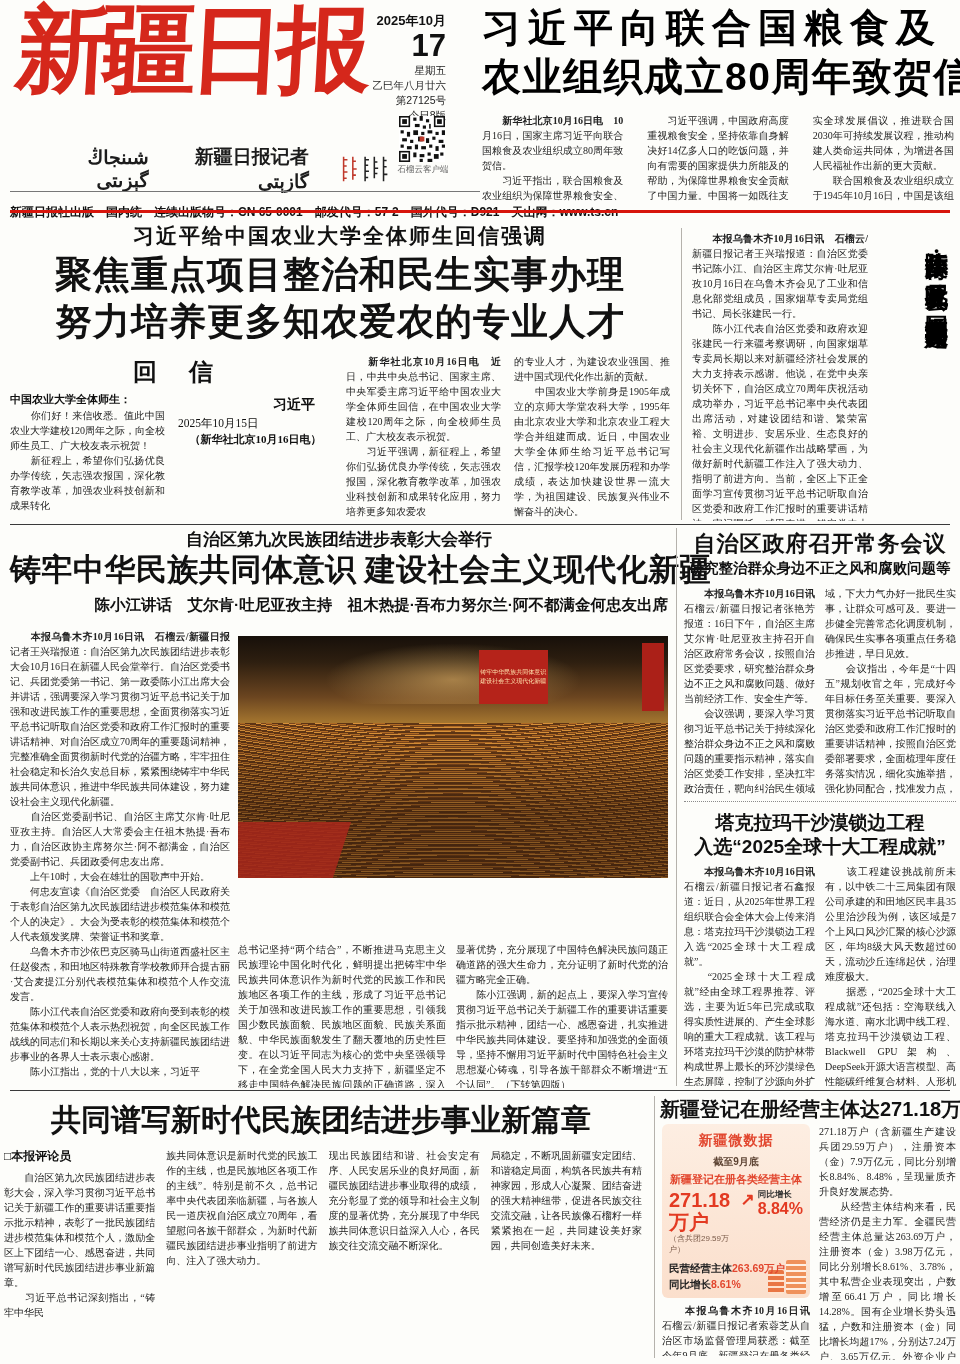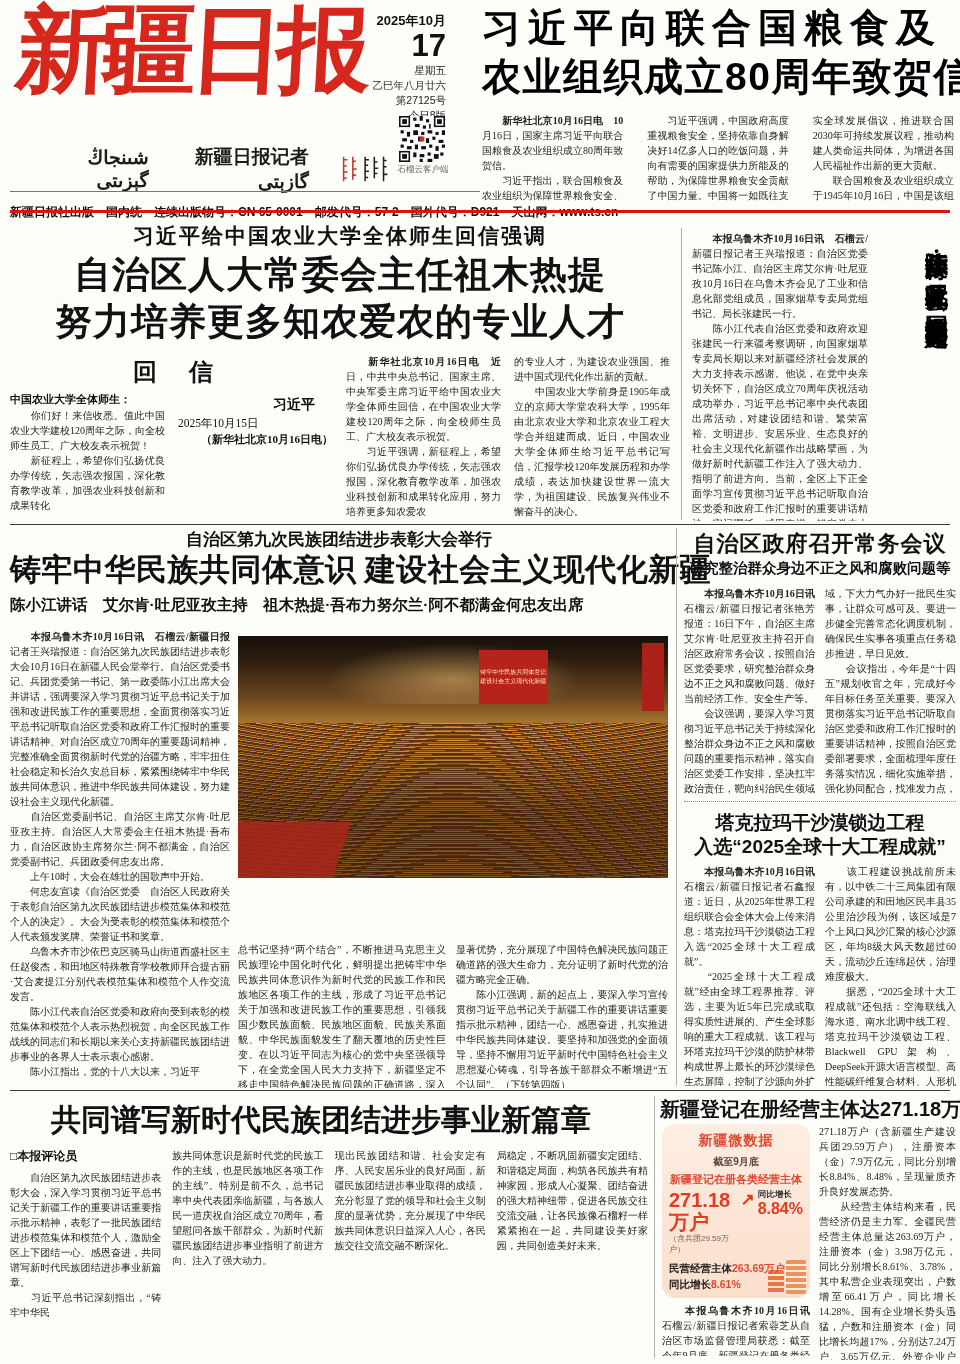--- a/index.html
+++ b/index.html
@@ -39,33 +39,33 @@
   .letter-kicker{position:absolute;left:10px;top:222px;width:660px;text-align:center;font-size:21px;
     font-weight:bold;font-family:"Liberation Sans",sans-serif;letter-spacing:2px}
   .letter-h{position:absolute;left:10px;width:660px;text-align:center;font-family:"Liberation Sans",sans-serif;
     font-weight:900;font-size:37px;letter-spacing:1px;white-space:nowrap}
   .letter-title{position:absolute;left:10px;top:356px;width:330px;text-align:center;font-size:24px;
     font-weight:bold;letter-spacing:4px}
   .lcol{position:absolute;height:128px;width:155px}
   .salut{font-size:11px;font-weight:bold;font-family:"Liberation Sans",sans-serif;margin-bottom:1px}
   .sig{ text-align:right;font-size:14px;font-weight:bold;padding-right:18px;margin-top:4px}
   .sigdate{text-align:left;font-size:11.5px;padding-right:8px;margin-top:2px}
-  .sigsrc{text-align:right;font-size:11px;font-weight:bold;margin-top:1px}
+  .sigsrc{text-align:center;font-size:11px;font-weight:bold;margin-top:1px}
 
   
   .tob-body{position:absolute;left:692px;top:231px;width:176px;height:290px}
   .tob-head{position:absolute;left:870px;top:233px;width:86px;height:292px;writing-mode:vertical-rl;
     text-orientation:upright;font-weight:900;font-size:23px;letter-spacing:1px;line-height:1.7;color:#000}
 
   
   .award-kicker{position:absolute;left:10px;top:528px;width:658px;text-align:center;font-size:17px;
     font-weight:bold;font-family:"Liberation Sans",sans-serif}
   .award-headline{position:absolute;left:10px;top:549px;width:658px;text-align:center;font-size:31px;
     font-weight:900;letter-spacing:0.5px;white-space:nowrap}
-  .award-deck{position:absolute;left:10px;top:595px;width:658px;text-align:left;font-size:15.5px;
+  .award-deck{position:absolute;left:10px;top:595px;width:658px;text-align:right;font-size:15.5px;
     font-weight:bold;font-family:"Liberation Sans",sans-serif;white-space:nowrap}
   .award-colleft{position:absolute;left:10px;top:629px;width:220px;height:458px}
   .photo{position:absolute;left:238px;top:636px;width:430px;height:242px;overflow:hidden;background:#2a1c10}
   .ph-stage{position:absolute;left:0;right:0;top:0;height:36%;
     background:linear-gradient(180deg,#17100a 0%,#2e1f10 30%,#6b4520 70%,#a5762f 100%)}
   .ph-glow{position:absolute;left:20%;top:8%;width:60%;height:70%;
     background:radial-gradient(ellipse at 50% 60%,rgba(255,205,120,.5),rgba(255,205,120,0) 70%)}
   .ph-screen{position:absolute;left:56%;top:16%;width:16%;height:62%;background:#b5231a;
     color:#ffe3ae;font-size:6px;line-height:1.5;text-align:center;display:flex;flex-direction:column;
     justify-content:center;font-family:"Liberation Sans",sans-serif;overflow:hidden}
@@ -92,30 +92,30 @@
   .gov-cols{position:absolute;left:684px;top:586px;width:272px;height:208px;display:flex;gap:10px}
   .gov-cols>div{flex:1}
   .desert-h{position:absolute;left:684px;width:272px;text-align:center;font-size:19px;font-weight:900;
     font-family:"Liberation Sans",sans-serif;white-space:nowrap}
   .desert-cols{position:absolute;left:684px;top:864px;width:272px;height:222px;display:flex;gap:10px}
   .desert-cols>div{flex:1}
 
   
   .edit-headline{position:absolute;left:2px;top:1100px;width:638px;text-align:center;font-size:30px;
     font-weight:900;font-family:"Liberation Sans",sans-serif;white-space:nowrap}
-  .edit-cols{position:absolute;left:10px;top:1148px;width:638px;height:210px;display:flex;gap:11px}
+  .edit-cols{position:absolute;left:4px;top:1148px;width:638px;height:210px;display:flex;gap:11px}
   .edit-cols>div{flex:1;overflow:hidden}
   .edit-byline{font-size:12px;font-weight:bold;font-family:"Liberation Sans",sans-serif;margin-bottom:5px}
 
   
   .biz-headline{position:absolute;left:660px;top:1096px;width:296px;text-align:center;font-size:20px;
     font-weight:900;font-family:"Liberation Sans",sans-serif;white-space:nowrap}
   .biz-flex{position:absolute;left:662px;top:1124px;width:294px;height:236px;display:flex;gap:9px}
   .biz-left{width:148px;display:flex;flex-direction:column}
-  .infobox{position:relative;height:174px;border-radius:14px;padding:8px 7px 6px;overflow:hidden;
+  .infobox{position:relative;height:174px;border-radius:6px;padding:8px 7px 6px;overflow:hidden;
     background:linear-gradient(180deg,#fdeee2,#fbdfcc);font-family:"Liberation Sans",sans-serif}
   .info-title{color:#e2472f;font-weight:bold;text-align:center;font-size:14px;letter-spacing:1px}
   .info-asof{color:#5d4333;text-align:center;font-size:10px;font-weight:bold;margin-top:5px}
   .info-label{color:#e2472f;text-align:center;font-size:11px;font-weight:bold;margin-top:3px}
   .bigrow{display:flex;align-items:flex-start;gap:3px;margin-top:2px}
   .big{color:#e33a22;font-size:20px;font-weight:900;line-height:1.1}
   .bignote{color:#7a5a48;font-size:8px}
   .arrow{color:#e33a22;font-size:17px;font-weight:900;line-height:1;margin-top:2px}
   .growth-label{font-size:8.5px;color:#333;font-weight:bold}
   .growth{color:#e33a22;font-size:16px;font-weight:900;line-height:1.05}
@@ -220,21 +220,21 @@
     <div class="top-cols">
       <div class="bodytext dateline">　　新华社北京10月16日电　10月16日，国家主席习近平向联合国粮食及农业组织成立80周年致贺信。
 　　习近平指出，联合国粮食及农业组织为保障世界粮食安全、推动乡村发展和粮食体系转型、提高各国人民生活水平发挥了重要作用。</div>
       <div class="bodytext">　　习近平强调，中国政府高度重视粮食安全，坚持依靠自身解决好14亿多人口的吃饭问题，并向有需要的国家提供力所能及的帮助，为保障世界粮食安全贡献了中国力量。中国将一如既往支持联合国粮食及农业组织在国际粮农领域发挥重要作用，愿同国际社会携手落</div>
       <div class="bodytext">实全球发展倡议，推进联合国2030年可持续发展议程，推动构建人类命运共同体，为增进各国人民福祉作出新的更大贡献。
 　　联合国粮食及农业组织成立于1945年10月16日，中国是该组织的创始成员国。</div>
     </div>
   </div>
 
   <div class="letter-kicker">习近平给中国农业大学全体师生回信强调</div>
-  <div class="letter-h" style="top:250px">自治区人大常委会主任祖木热提</div>
+  <div class="letter-h" style="top:250px">聚焦重点项目整治和民生实事办理</div>
   <div class="letter-h" style="top:297px">努力培养更多知农爱农的专业人才</div>
 
   <div class="letter-title">回　信</div>
   <div class="lcol" style="left:10px;top:392px">
     <div class="salut">中国农业大学全体师生：</div>
     <div class="bodytext" style="height:108px">　　你们好！来信收悉。值此中国农业大学建校120周年之际，向全校师生员工、广大校友表示祝贺！
 　　新征程上，希望你们弘扬优良办学传统，矢志强农报国，深化教育教学改革，加强农业科技创新和成果转化</div>
   </div>
   <div class="lcol" style="left:178px;top:392px">
     <div class="sig">习近平</div>

